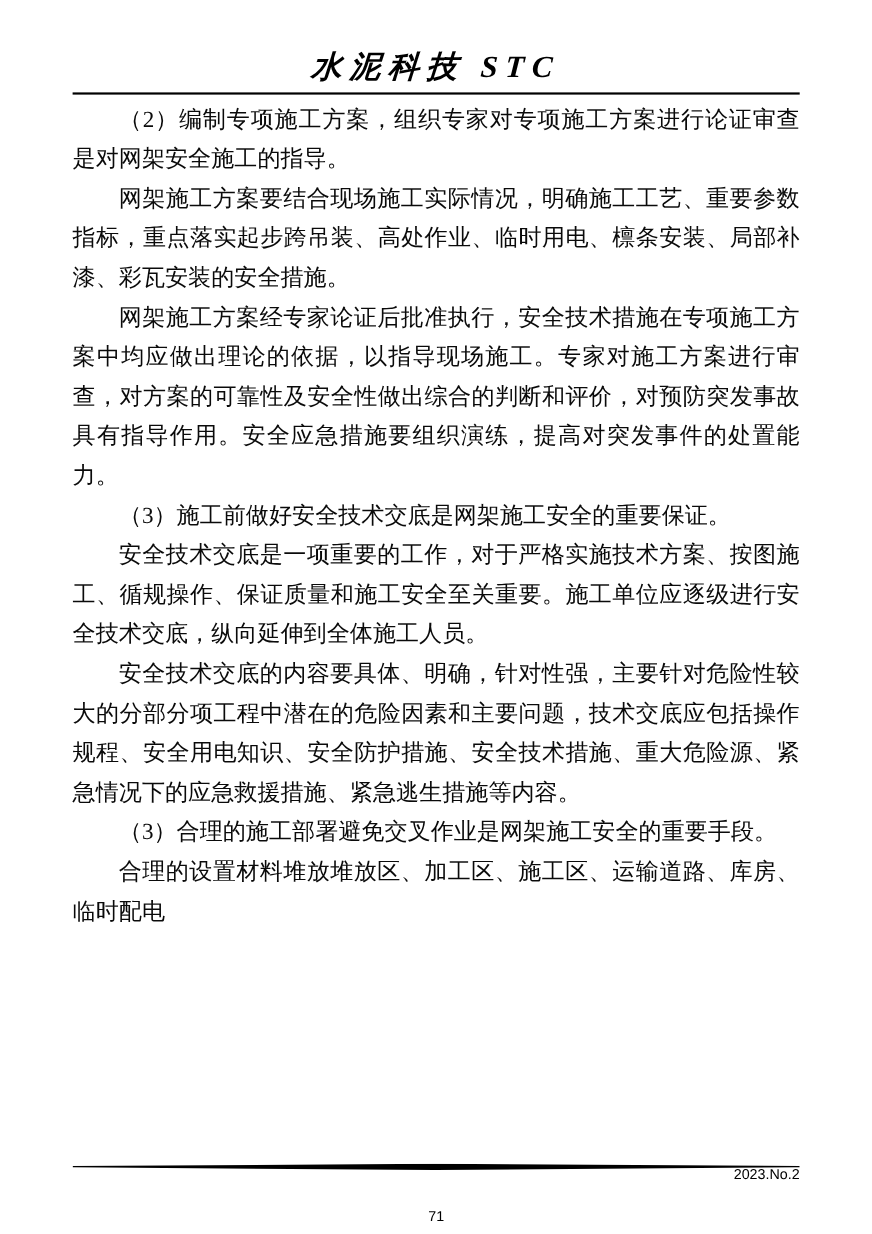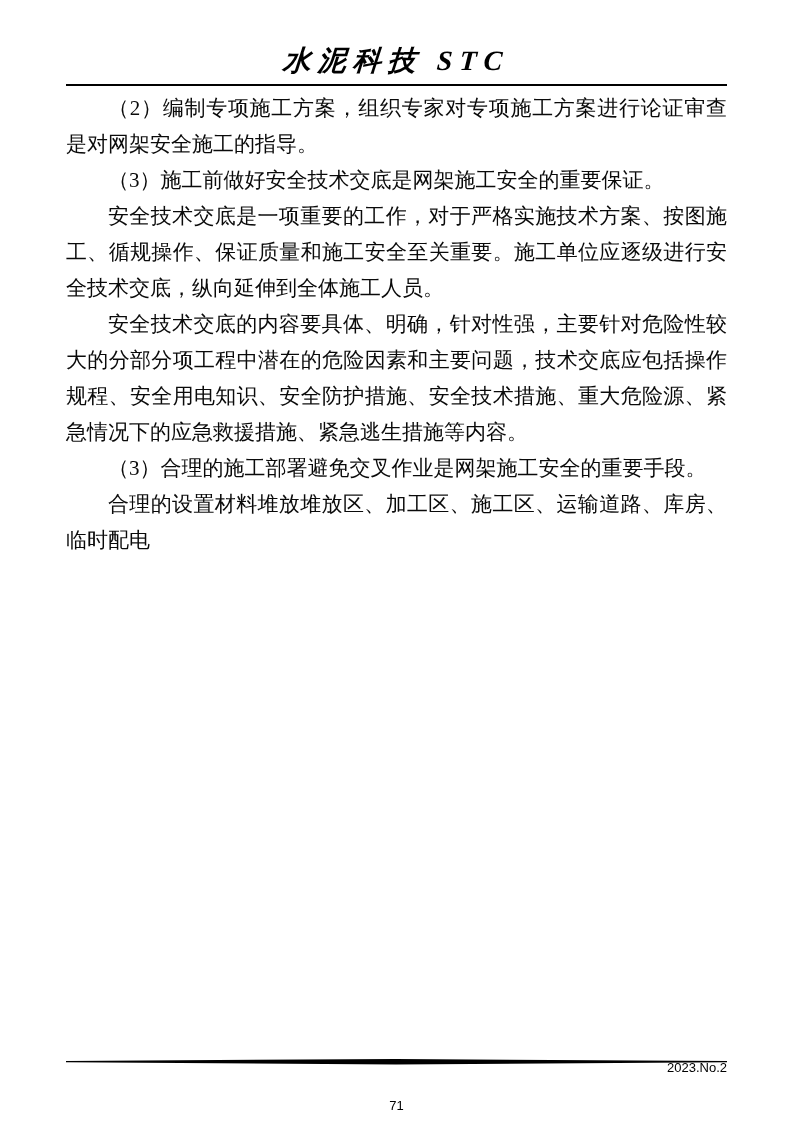--- a/index.html
+++ b/index.html
@@ -90,20 +90,22 @@
 <div class="page">
 
   <div class="header">
     <span class="journal-title">水泥科技 STC</span>
   </div>
 
   <div class="header-rule"></div>
 
   <div class="content">
     <p>（2）编制专项施工方案，组织专家对专项施工方案进行论证审查是对网架安全施工的指导。</p>
+    <p>网架施工方案要结合现场施工实际情况，明确施工工艺、重要参数指标，重点落实起步跨吊装、高处作业、临时用电、檩条安装、局部补漆、彩瓦安装的安全措施。</p>
+    <p>网架施工方案经专家论证后批准执行，安全技术措施在专项施工方案中均应做出理论的依据，以指导现场施工。专家对施工方案进行审查，对方案的可靠性及安全性做出综合的判断和评价，对预防突发事故具有指导作用。安全应急措施要组织演练，提高对突发事件的处置能力。</p>
     <p>（3）施工前做好安全技术交底是网架施工安全的重要保证。</p>
     <p>安全技术交底是一项重要的工作，对于严格实施技术方案、按图施工、循规操作、保证质量和施工安全至关重要。施工单位应逐级进行安全技术交底，纵向延伸到全体施工人员。</p>
     <p>安全技术交底的内容要具体、明确，针对性强，主要针对危险性较大的分部分项工程中潜在的危险因素和主要问题，技术交底应包括操作规程、安全用电知识、安全防护措施、安全技术措施、重大危险源、紧急情况下的应急救援措施、紧急逃生措施等内容。</p>
     <p>（3）合理的施工部署避免交叉作业是网架施工安全的重要手段。</p>
     <p>合理的设置材料堆放堆放区、加工区、施工区、运输道路、库房、临时配电</p>
   </div>
 
   <div class="footer-rule">
     <svg width="661" height="6" viewBox="0 0 661 6" preserveAspectRatio="none">
       <polygon points="0,2 330,0 661,2 661,3.2 330,5.6 0,3.2" fill="#000"></polygon>

